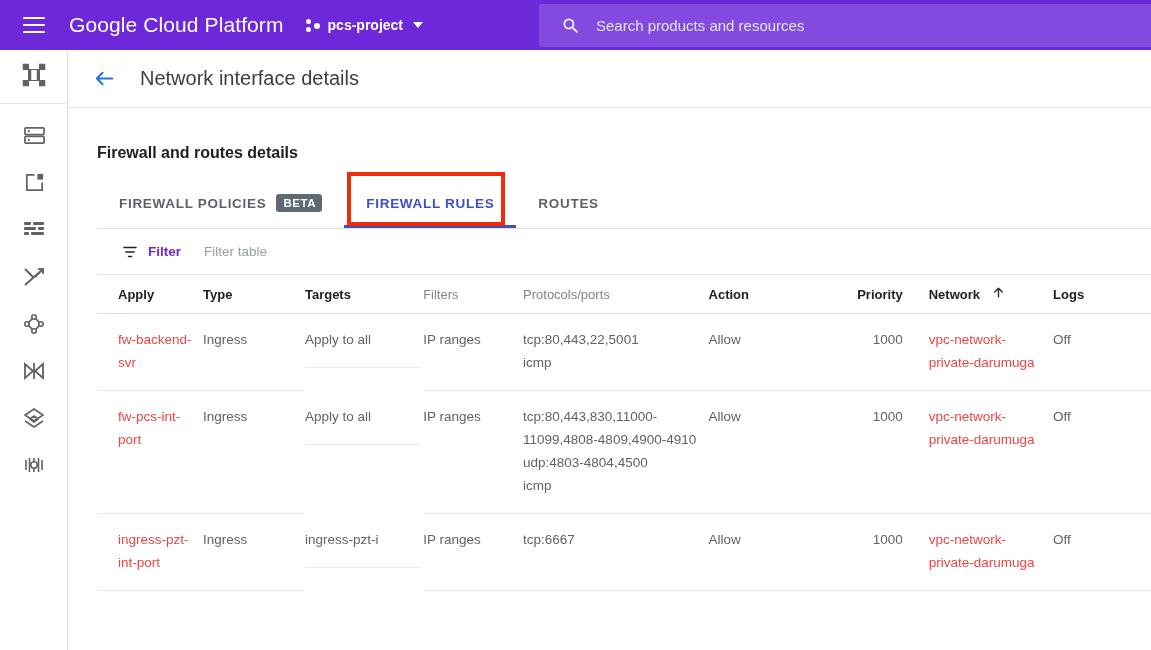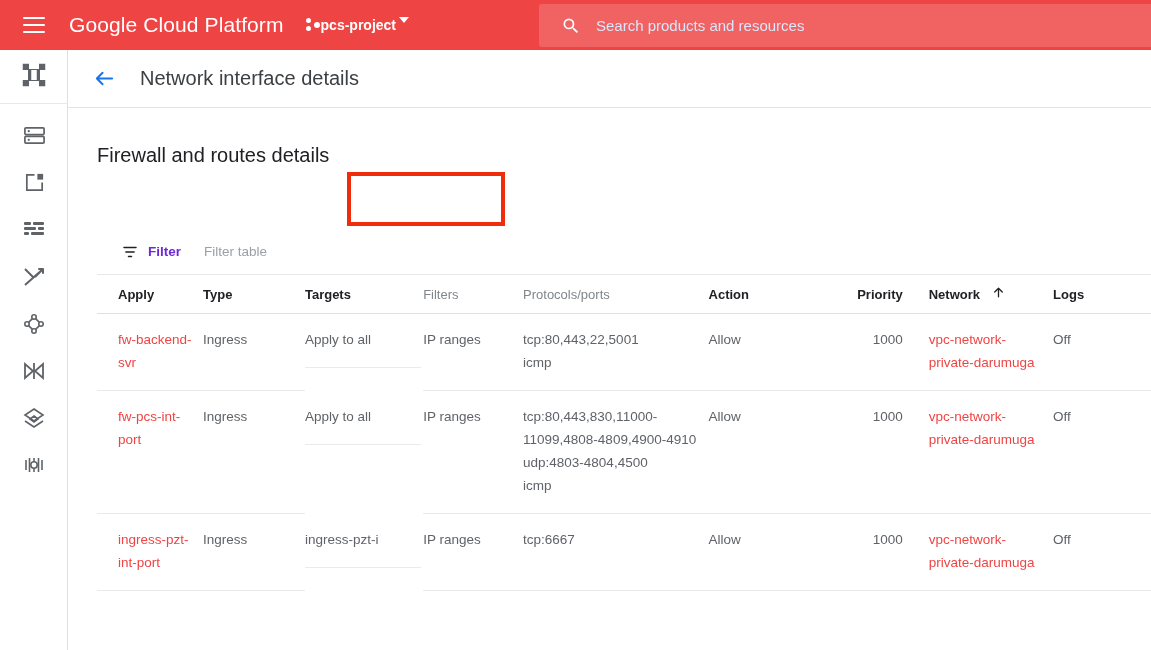--- a/index.html
+++ b/index.html
@@ -8,42 +8,42 @@
     width: 1151px; height: 650px;
     overflow: hidden;
     background: #fff;
     font-family: "Liberation Sans", sans-serif;
   }
 
   
   #topbar {
     position: absolute; top: 0; left: 0;
     width: 1151px; height: 50px;
-    background: #ef4444;
+    background: #6d28d9;
     display: flex; align-items: center;
   }
   #hamburger {
     width: 34px; height: 34px;
     margin-left: 17px;
     display: flex; flex-direction: column;
     justify-content: center; align-items: center; gap: 5px;
     cursor: pointer;
   }
   #hamburger span {
     display: block; width: 22px; height: 2px; background: #fff; border-radius: 1px;
   }
   #brand {
     color: #fff;
     font-size: 21px;
     margin-left: 18px;
     letter-spacing: .1px;
     white-space: nowrap;
   }
   #project-chip {
-    display: flex; 
+    display: flex; align-items: center; gap: 7px;
     margin-left: 22px; cursor: pointer;
   }
   #project-dots { position: relative; width: 15px; height: 15px; }
   #project-dots i {
     position: absolute; background: #fff; border-radius: 50%; display: block;
   }
   #project-dots i.d1 { width: 5px; height: 5px; left: 0; top: 1px; }
   #project-dots i.d2 { width: 5px; height: 5px; left: 0; top: 9px; }
   #project-dots i.d3 { width: 6px; height: 6px; left: 8px; top: 5px; }
   #project-name { color: #fff; font-size: 14px; font-weight: bold; white-space: nowrap; }
@@ -102,21 +102,21 @@
 
   
   #content {
     position: absolute; left: 68px; top: 108px;
     width: 1083px; height: 542px;
     background: #fff;
     overflow: hidden;
   }
   #section-title {
     position: absolute; left: 29px; top: 36px;
-    font-size: 20px; font-weight: normal; color: #202124;
+    font-size: 16px; font-weight: bold; color: #202124;
   }
 
   
   #tabs {
     position: absolute; left: 29px; top: 70px;
     width: 1054px; height: 51px;
     border-bottom: 1px solid #e0e0e0;
     display: flex; align-items: center;
   }
   .tab {
@@ -343,20 +343,32 @@
       <path d="M20 12H4M10 6l-6 6 6 6"></path>
     </svg>
   </span>
   <span id="page-title">Network interface details</span>
 </div>
 
 <div id="content">
 
   <div id="section-title">Firewall and routes details</div>
 
+  <div id="tabs">
+    <div class="tab">
+      <span>FIREWALL POLICIES</span>
+      <span id="beta-badge">BETA</span>
+    </div>
+    <div class="tab active">
+      <span>FIREWALL RULES</span>
+    </div>
+    <div class="tab">
+      <span>ROUTES</span>
+    </div>
+  </div>
 
   <div id="red-highlight" style="border-color: rgb(239, 44, 11);"></div>
 
   <div id="filter-bar">
     <span id="filter-icon">
       <svg width="18" height="18" viewBox="0 0 24 24" fill="none" stroke="#202124" stroke-width="2" stroke-linecap="round">
         <path d="M4 6h16M6.5 12h11M10 18h4"></path>
       </svg>
     </span>
     <span id="filter-label">Filter</span>

